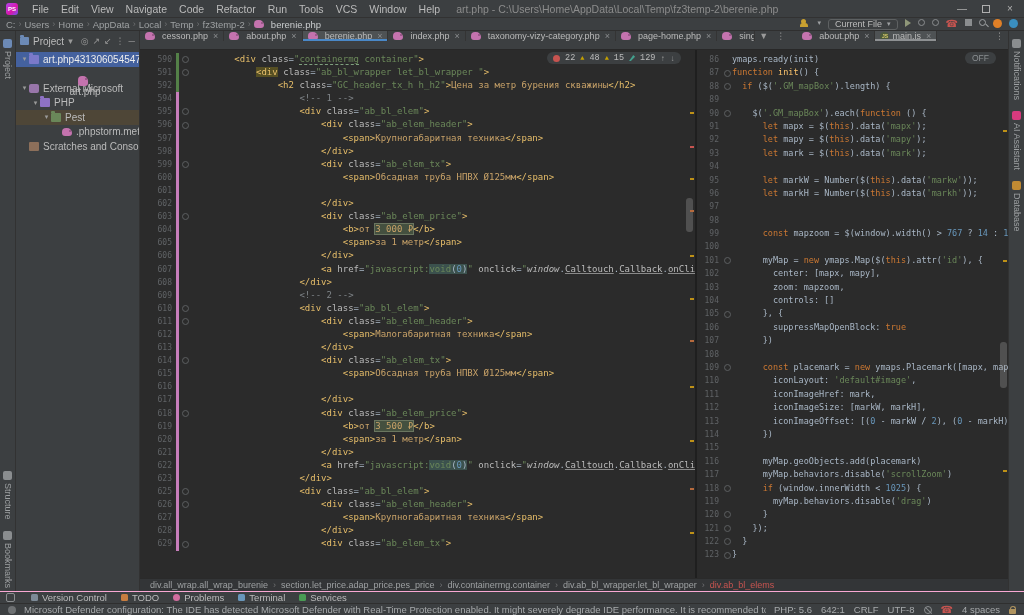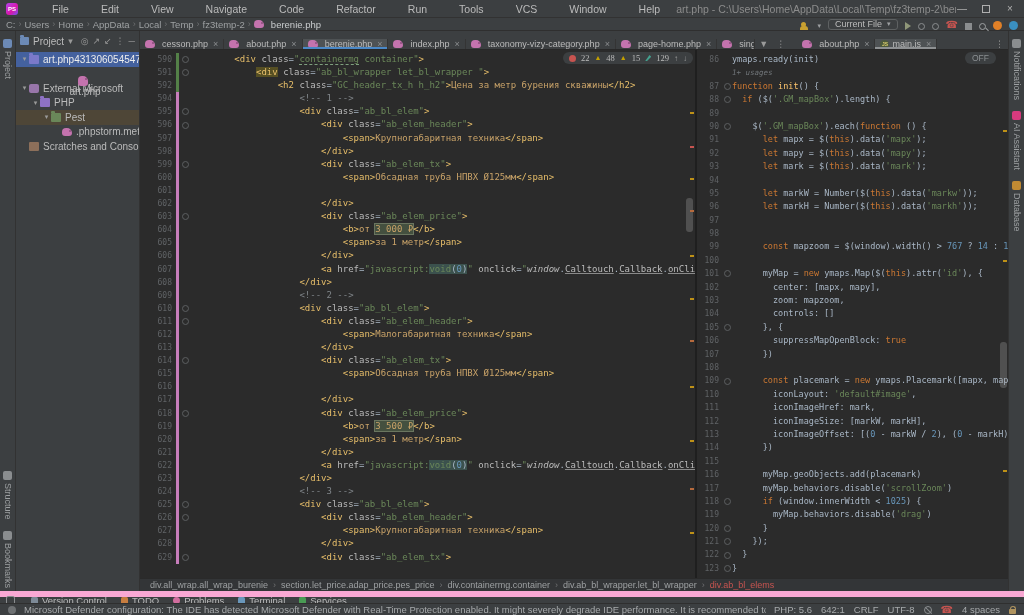--- a/index.html
+++ b/index.html
@@ -7,34 +7,34 @@
     font-family:"Liberation Sans", sans-serif; }
   .window { width:1024px; height:615px; display:flex; flex-direction:column;
     background:#3C3F41; color:#BBBBBB; font-size:11px; }
 
   
   .titlebar { height:18px; display:flex; align-items:center; background:#3C3F41;
     border-bottom:1px solid #323232; padding:0 4px; flex:0 0 18px; }
   .logo { width:12px; height:12px; border-radius:3px; margin:0 8px 0 2px;
     background:linear-gradient(135deg,#B345F1 0%,#D916A8 60%,#7256F5 100%);
     color:#fff; font-size:6px; line-height:12px; text-align:center; font-weight:bold; }
-  .menu-item { padding:0 6px; color:#BBBBBB; font-size:10.5px; cursor:default;margin-left:20px; }
+  .menu-item { padding:0 6px; color:#BBBBBB; font-size:10.5px; cursor:default; }
   .win-title { color:#8C8C8C; font-size:10.5px; margin-left:10px; white-space:nowrap;
     overflow:hidden; flex:1; }
   .winbtns { display:flex; align-items:center; gap:14px; margin-right:4px; }
   .winbtn { color:#AFAFAF; font-size:10px; width:12px; text-align:center; }
   .maxglyph { width:8px; height:8px; border:1px solid #AFAFAF; display:inline-block; }
 
   
   .toolbar2 { height:13px; flex:0 0 13px; display:flex; align-items:center;
     padding:0 6px; background:#3C3F41; border-bottom:1px solid #2F2F2F; }
   .crumb-seg { color:#9DA0A2; font-size:9.5px; }
   .crumb-sep { color:#6E7072; font-size:9px; margin:0 3px; }
   .crumb-file { color:#C9CCCE; font-size:9.5px; display:flex; align-items:center; gap:3px; }
-  .tb-right { margin-left:auto; display:flex; align-items:flex-end; gap:7px; }
+  .tb-right { margin-left:auto; display:flex; align-items:flex-start; gap:7px; }
   .icon-users { width:10px; height:8px; position:relative; }
   .icon-users::before { content:""; position:absolute; left:1px; top:0; width:5px; height:5px;
     border-radius:50%; background:#C8A030; }
   .icon-users::after { content:""; position:absolute; left:0; top:4px; width:8px; height:4px;
     border-radius:3px 3px 0 0; background:#C8A030; }
   .caret { color:#9DA0A2; font-size:7px; }
   .runcfg { border:1px solid #5E6162; border-radius:3px; padding:0 6px; height:11px;
     display:flex; align-items:center; gap:5px; color:#BBBBBB; font-size:9px; }
   .icon-play { width:0; height:0; border-left:6px solid #8F9779; border-top:4px solid transparent;
     border-bottom:4px solid transparent; }
@@ -82,21 +82,21 @@
   .ti-folder-green { background:#6A8759; }
   .ti-lib { background:#9876AA; border-radius:2px; }
   .ti-php { background:#C473AE; border-radius:4px 5px 3px 3px; height:8px; }
   .ti-php::after { content:""; position:absolute; right:1px; top:2px; width:2px; height:2px;
     border-radius:50%; background:#8E4E7E; }
   .ti-scratch { background:#8C6F5A; border-radius:1px; }
 
   
   .editor-zone { flex:1 1 auto; display:flex; flex-direction:column; min-width:0; background:#2B2B2B; }
   .tabbar { height:19px; flex:0 0 19px; background:#3C3F41; border-bottom:1px solid #282828;
-    display:flex; align-items:flex-end; overflow:hidden; }
+    display:flex; align-items:flex-start; overflow:hidden; }
   .tab { display:flex; align-items:center; gap:3px; padding:0 5px; font-size:9px; color:#BBBBBB;
     border-right:1px solid #343434; white-space:nowrap; position:relative; }
   .tab.active { background:#4E5254; }
   .tab.active.blue::after { content:""; position:absolute; left:0; right:0; bottom:0; height:2px; background:#4A88C7; }
   .tab.active.grey::after { content:""; position:absolute; left:0; right:0; bottom:0; height:2px; background:#8E9193; }
   .tab .close { color:#8A8D8F; font-size:9px; margin-left:2px; }
   .tab.trunc { max-width:38px; overflow:hidden; }
   .ticon-js { width:9px; height:9px; border-radius:50%; background:#4C5A3C; color:#D7CA6B;
     font-size:5px; line-height:9px; text-align:center; font-weight:bold; flex:0 0 9px; }
   .tabbar-btn { display:flex; align-items:center; padding:0 4px; color:#9A9A9A; font-size:9px; }
@@ -125,43 +125,43 @@
   .tk.d { color:#A9B7C6; } .tk.tg { color:#E8BF6A; } .tk.at { color:#BABABA; }
   .tk.s { color:#6A8759; } .tk.x { color:#C8A268; } .tk.c { color:#7F8488; }
   .tk.k { color:#CC7832; } .tk.n { color:#6897BB; } .tk.fn { color:#FFC66D; }
   .tk.w { text-decoration:underline dashed #7EA07E; text-underline-offset:2px; }
   .tk.hlY { background:#564F23; } .tk.hlR { background:#58302B; }
   .tk.box { background:#44503F; box-shadow:0 0 0 1px #6A755F; }
   .tk.boxg { background:#3B514D; }
   .tk.it { font-style:italic; }
   .tk.u { text-decoration:underline; text-decoration-color:#8A8A8A; text-underline-offset:1px; }
 
-  .inspect-widget { position:absolute; top:2px; right:2px; display:flex; align-items:center;
+  .inspect-widget { position:absolute; top:2px; right:14px; display:flex; align-items:center;
     gap:5px; font-size:8.5px; color:#BBBBBB; background:#3C3F41; border-radius:6px; padding:1px 6px;
-    font-family:Liberation Serif, serif; z-index:3; }
+    font-family:Liberation Mono, monospace; z-index:3; }
   .err-dot { width:7px; height:7px; border-radius:50%; background:#C75450; display:inline-block; }
   .warn-tri { color:#C4A000; font-size:7px; }
   .typo-ico { width:6px; height:6px; background:#43A18F; display:inline-block;
     clip-path:polygon(0 100%, 70% 0, 100% 30%, 30% 100%); }
   .nav-arrow { color:#9A9A9A; font-size:8px; }
   .off-widget { position:absolute; top:2px; right:12px; font-size:8.5px; color:#8C9093;
     background:#3C3F41; border-radius:6px; padding:1px 7px;
     font-family:"Liberation Sans", sans-serif; z-index:3; }
 
   .vscroll { position:absolute; width:7px; border-radius:3px; background:rgba(164,164,164,0.30); z-index:2; }
   .stripe-mark { position:absolute; width:4px; height:2px; right:1px; z-index:2; }
 
   .crumbs { height:13px; flex:0 0 13px; background:#333537; border-top:1px solid #2A2A2A;
     display:flex; align-items:center; padding:0 10px; font-size:9px; color:#9DA0A2;
     white-space:nowrap; overflow:hidden; }
   .crumbs .sep { margin:0 5px; color:#6E7072; }
   .crumbs .current { color:#C75450; }
 
   
-  .bottombar { height:12px; flex:0 0 12px; background:#3C3F41; border-top:6px solid #f9a8d4;
+  .bottombar { height:12px; flex:0 0 12px; background:#3C3F41; border-top:1px solid #f9a8d4;
     display:flex; align-items:center; gap:14px; padding:0 6px; font-size:9.5px; color:#BBBBBB; }
   .bb-item { display:flex; align-items:center; gap:4px; }
   .bb-ico { width:7px; height:7px; border-radius:1.5px; }
   .bi-branch { background:#7D8A97; } .bi-todo { background:#C77D40; } .bi-problems { background:#D16D9E; border-radius:50%; }
   .bi-terminal { background:#6997BB; } .bi-services { background:#499C54; }
   .bb-corner { width:9px; height:9px; border:1px solid #8A8D8F; border-radius:2px; margin-right:2px; }
 
   .statusbar { height:12px; flex:0 0 12px; background:#3C3F41; border-top:1px solid #2F2F2F;
     display:flex; align-items:center; padding:0 8px; font-size:9.5px; color:#A7AAAC; gap:8px; }
   .sb-ico { width:8px; height:8px; border-radius:50%; background:#6E7173; flex:0 0 8px; }
@@ -564,26 +564,20 @@
               <span class="foldcol"></span>
               <span class="lcode"><span class="tk d">                        </span><span class="tk tg">&lt;a </span><span class="tk at">href</span><span class="tk d">=</span><span class="tk s">"javascript:</span><span class="tk s boxg">void</span><span class="tk d boxg">(</span><span class="tk n boxg">0</span><span class="tk d boxg">)</span><span class="tk s">" </span><span class="tk at">onclick</span><span class="tk d">=</span><span class="tk s">"</span><span class="tk it">window</span><span class="tk d">.</span><span class="tk u">Calltouch</span><span class="tk d">.</span><span class="tk u">Callback</span><span class="tk d">.</span><span class="tk u">onClickCallB</span></span>
             </div>
             <div class="eline">
               <span class="lnum">623</span>
               <span class="vcsbar r"></span>
               <span class="foldcol"></span>
               <span class="lcode"><span class="tk d">                    </span><span class="tk tg">&lt;/div&gt;</span></span>
             </div>
             <div class="eline">
-              <span class="lnum">624</span>
-              <span class="vcsbar r"></span>
-              <span class="foldcol"></span>
-              <span class="lcode"><span class="tk d">                    </span><span class="tk c">&lt;!-- 3 --&gt;</span></span>
-            </div>
-            <div class="eline">
               <span class="lnum">625</span>
               <span class="vcsbar r"></span>
               <span class="foldcol has"></span>
               <span class="lcode"><span class="tk d">                    </span><span class="tk tg">&lt;div </span><span class="tk at">class</span><span class="tk d">=</span><span class="tk s">"ab_bl_elem"</span><span class="tk tg">&gt;</span></span>
             </div>
             <div class="eline">
               <span class="lnum">626</span>
               <span class="vcsbar r"></span>
               <span class="foldcol has"></span>
               <span class="lcode"><span class="tk d">                        </span><span class="tk tg">&lt;div </span><span class="tk at">class</span><span class="tk d">=</span><span class="tk s">"ab_elem_header"</span><span class="tk tg">&gt;</span></span>
@@ -619,25 +613,20 @@
             <span class="stripe-mark" style="top: 482px; background: rgb(190, 145, 23);"></span>
           </div>
 
         <div class="editor eright" id="editor-right">
           <div class="off-widget">OFF</div>
           <div class="vscroll" style="right:1px; top:292px; height:46px;"></div>
         <div class="eline">
               <span class="lnum">86</span>
               <span class="foldcol"></span>
               <span class="lcode"><span class="tk d">ymaps.ready(init)</span></span>
-            </div>
-            <div class="eline inlay">
-              <span class="lnum"></span>
-              <span class="foldcol"></span>
-              <span class="lcode">1+ usages</span>
             </div>
             <div class="eline">
               <span class="lnum">87</span>
               <span class="foldcol has"></span>
               <span class="lcode"><span class="tk k">function </span><span class="tk fn">init</span><span class="tk d">() {</span></span>
             </div>
             <div class="eline">
               <span class="lnum">88</span>
               <span class="foldcol has"></span>
               <span class="lcode"><span class="tk d">  </span><span class="tk k">if</span><span class="tk d"> ($(</span><span class="tk s">'.GM_mapBox'</span><span class="tk d">).length) {</span></span>

